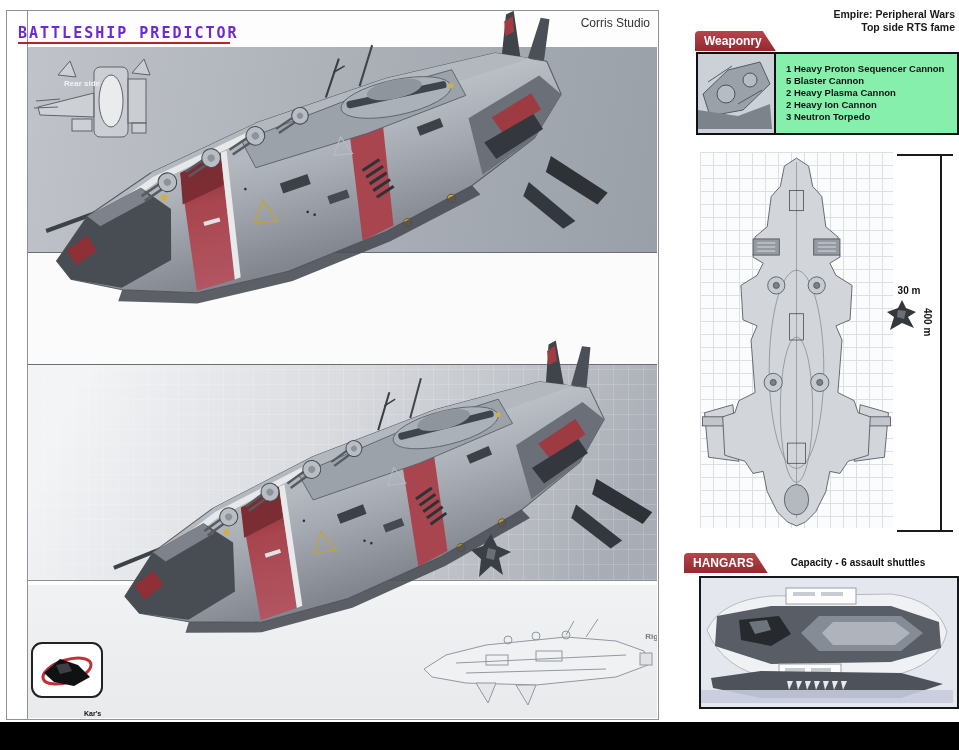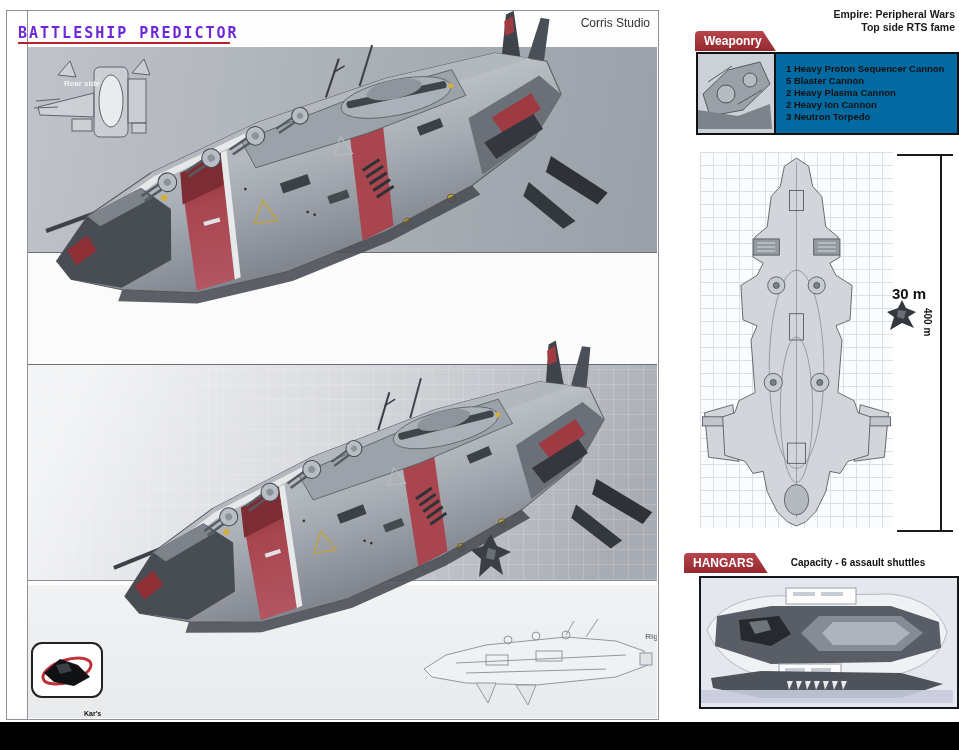--- a/index.html
+++ b/index.html
@@ -32,30 +32,30 @@
   .rear-label{left:36px;top:60px;color:#f2f3f4;}
   .right-label{left:596px;top:613px;color:#787d84;width:60px;text-align:right;}
   
   .ship{transform-origin:50% 50%;}
   
   .empire-text{left:790px;top:8px;width:165px;text-align:right;font-size:10.5px;font-weight:bold;line-height:13px;color:#1a1a1a;}
   .red-tab{color:#fff;font-weight:bold;font-size:12px;padding:3px 14px 3px 9px;
       clip-path:polygon(0 0, calc(100% - 13px) 0, 100% 100%, 0 100%);
       border-top-left-radius:4px;background:linear-gradient(180deg,#b8444c,#93292f);}
   .weaponry-tab{left:695px;top:31px;}
-  .weaponry-box{left:696px;top:52px;width:259px;height:79px;border:2px solid #111;background:#0369a1;display:flex;}
+  .weaponry-box{left:696px;top:52px;width:259px;height:79px;border:2px solid #111;background:#86efac;display:flex;}
   .weaponry-thumb{width:76px;height:100%;border-right:2px solid #111;background:#ccd1d8;flex:none;}
   .weaponry-list{flex:1;padding:9px 4px 0 10px;font-size:9.5px;font-weight:bold;line-height:12px;color:#111;}
   .schematic-grid{left:700px;top:152px;width:193px;height:376px;background:#fbfcfd;
       background-image:linear-gradient(#dcdfe3 1px,transparent 1px),linear-gradient(90deg,#dcdfe3 1px,transparent 1px);
       background-size:13px 13px;}
   .dim-line-v{left:940px;top:155px;width:2px;height:377px;background:#1a1a1a;}
   .dim-cap{width:56px;height:2px;background:#1a1a1a;}
   .dim-label{left:922px;top:308px;font-size:10px;font-weight:bold;writing-mode:vertical-rl;color:#111;}
-  .scale-label{left:886px;top:285px;width:46px;text-align:center;font-size:15px;font-weight:bold;color:#111;}
+  .scale-label{left:886px;top:285px;width:46px;text-align:center;font-size:10px;font-weight:bold;color:#111;}
   .hangars-tab{left:684px;top:553px;}
   .capacity-label{left:778px;top:557px;width:160px;text-align:center;font-size:10px;font-weight:bold;color:#111;}
   .hangar-box{left:699px;top:576px;width:256px;height:129px;border:2px solid #15161a;background:#e4e7ee;}
   
   .artist-name{left:56px;top:699px;font-size:7px;font-weight:bold;color:#111;}
   
   .footer{left:0;top:722px;width:959px;height:28px;}
 </style>
 </head>
 <body>

